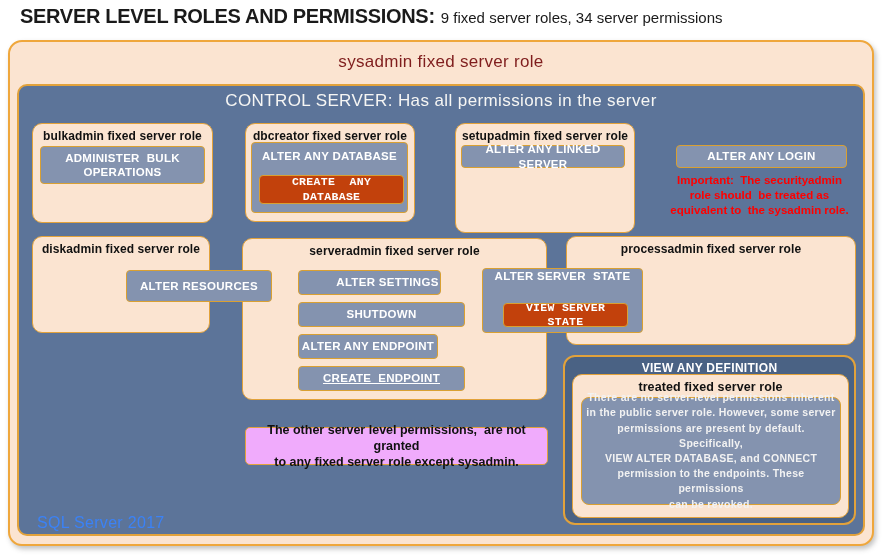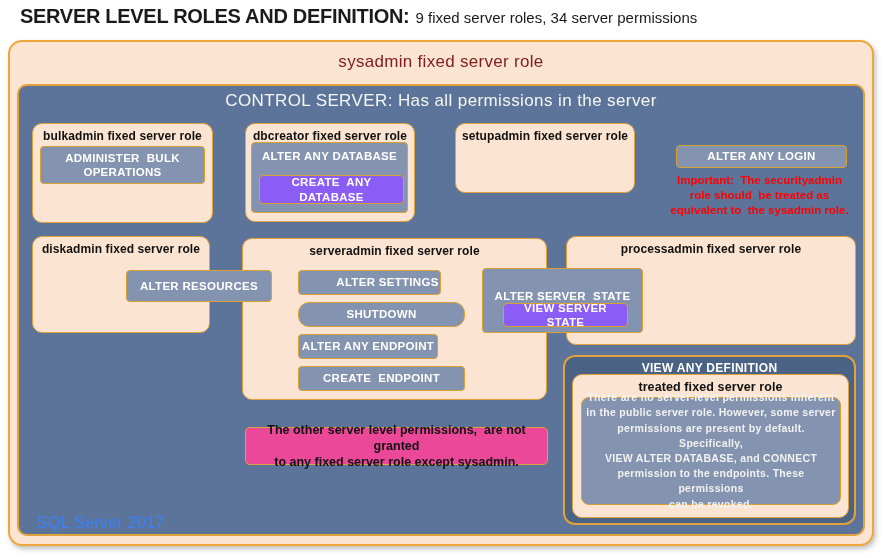--- a/index.html
+++ b/index.html
@@ -36,27 +36,27 @@
     font-size:12px; font-weight:bold; color:#111; letter-spacing:0.1px;
     white-space:pre-wrap;
   }
   .perm {
     background:#8493AF; border:1.5px solid #D9A032; border-radius:4px;
     color:#fff; font-size:11.5px; font-weight:bold; letter-spacing:0.3px;
     display:flex; align-items:center; justify-content:center; text-align:center;
     white-space:pre-wrap; line-height:1.25;
   }
   .perm-top { align-items:flex-start; padding-top:6px; }
-  .perm-dark { background:#8b5cf6; }
+  .perm-dark { background:#c2410c;font-family:Liberation Mono, monospace; }
   .red-note {
     color:#FE0000; font-size:11.5px; font-weight:bold; text-align:center;
     line-height:1.3; white-space:pre-wrap;
   }
   .peach-note {
-    background:#ec4899; border:1.5px solid #E2A23B; border-radius:5px;
+    background:#f0abfc; border:1.5px solid #E2A23B; border-radius:5px;
     color:#111; font-size:12.5px; font-weight:bold; text-align:center;
     display:flex; align-items:center; justify-content:center;
     white-space:pre-wrap; line-height:1.3;
   }
   .vad-box {
     background:#4A6284; border:2px solid #E2A23B; border-radius:12px;
   }
   .vad-label { position:absolute; left:0; top:4px; width:100%; text-align:center;
     color:#fff; font-size:12px; font-weight:bold; letter-spacing:0.3px; }
   .public-text {
@@ -64,68 +64,69 @@
     line-height:1.45; white-space:pre-wrap; padding:5px 4px;
   }
   .footer-label { color:#3b82f6; font-size:16px; letter-spacing:0.3px; }
 </style>
 </head>
 <body>
 
 <div class="stage">
 
   <div class="abs title-row">
-    <span class="title-main">SERVER LEVEL ROLES AND DEFINITION:</span><span class="title-sub">9 fixed server roles, 34 server permissions</span>
+    <span class="title-main">SERVER LEVEL ROLES AND PERMISSIONS:</span><span class="title-sub">9 fixed server roles, 34 server permissions</span>
   </div>
 
   <div class="abs sysadmin-box"></div>
   <div class="abs sysadmin-label">sysadmin fixed server role</div>
 
   <div class="abs control-box"></div>
   <div class="abs control-label">CONTROL SERVER: Has all permissions in the server</div>
 
   <div class="abs role-box" style="left:32px; top:123px; width:181px; height:100px;">
     <div class="role-label">bulkadmin fixed server role</div>
   </div>
   <div class="abs perm" style="left:40px; top:146px; width:165px; height:38px;">ADMINISTER  BULK
 OPERATIONS</div>
 
   <div class="abs role-box" style="left:245px; top:123px; width:170px; height:99px;">
     <div class="role-label">dbcreator fixed server role</div>
   </div>
   <div class="abs perm perm-top" style="left:251px; top:142px; width:157px; height:71px;">ALTER ANY DATABASE</div>
   <div class="abs perm perm-dark" style="left:259px; top:175px; width:145px; height:29px;">CREATE  ANY DATABASE</div>
 
-  <div class="abs role-box" style="left:455px; top:123px; width:180px; height:70px;">
+  <div class="abs role-box" style="left:455px; top:123px; width:180px; height:110px;">
     <div class="role-label">setupadmin fixed server role</div>
   </div>
+  <div class="abs perm" style="left:461px; top:145px; width:164px; height:23px;">ALTER ANY LINKED SERVER</div>
 
   <div class="abs perm" style="left:676px; top:145px; width:171px; height:23px;">ALTER ANY LOGIN</div>
   <div class="abs red-note" style="left:666px; top:173px; width:187px;">Important:  The securityadmin
 role should  be treated as
 equivalent to  the sysadmin role.</div>
 
   <div class="abs role-box" style="left:32px; top:236px; width:178px; height:97px;">
     <div class="role-label">diskadmin fixed server role</div>
   </div>
 
   <div class="abs role-box" style="left:242px; top:238px; width:305px; height:162px;">
     <div class="role-label">serveradmin fixed server role</div>
   </div>
   <div class="abs perm" style="left:298px; top:270px; width:143px; height:25px;padding-left:36px;">ALTER SETTINGS</div>
-  <div class="abs perm" style="left:298px; top:302px; width:167px; height:25px;border-radius:11px;">SHUTDOWN</div>
+  <div class="abs perm" style="left:298px; top:302px; width:167px; height:25px;">SHUTDOWN</div>
   <div class="abs perm" style="left:298px; top:334px; width:140px; height:25px;">ALTER ANY ENDPOINT</div>
-  <div class="abs perm" style="left:298px; top:366px; width:167px; height:25px;">CREATE  ENDPOINT</div>
+  <div class="abs perm" style="left:298px; top:366px; width:167px; height:25px;text-decoration:underline;">CREATE  ENDPOINT</div>
 
   <div class="abs role-box" style="left:566px; top:236px; width:290px; height:109px;">
     <div class="role-label">processadmin fixed server role</div>
   </div>
 
   <div class="abs perm" style="left:118px; top:270px; width:146px; height:32px; z-index:5;margin-left:8px;">ALTER RESOURCES</div>
-  <div class="abs perm perm-top" style="left:482px; top:268px; width:161px; height:65px; z-index:5; padding-top:20px;">ALTER SERVER  STATE</div>
+  <div class="abs perm perm-top" style="left:482px; top:268px; width:161px; height:65px; z-index:5; padding-top:0;">ALTER SERVER  STATE</div>
   <div class="abs perm perm-dark" style="left:503px; top:303px; width:125px; height:24px; z-index:6;">VIEW SERVER  STATE</div>
 
   <div class="abs peach-note" style="left:245px; top:427px; width:303px; height:38px;">The other server level permissions,  are not granted
 to any fixed server role except sysadmin.</div>
 
   <div class="abs vad-box" style="left:563px; top:355px; width:293px; height:170px;">
     <div class="vad-label">VIEW ANY DEFINITION</div>
   </div>
   <div class="abs role-box" style="left:572px; top:374px; width:277px; height:144px;">
     <div class="role-label" style="font-size:12.5px;">treated fixed server role</div>

